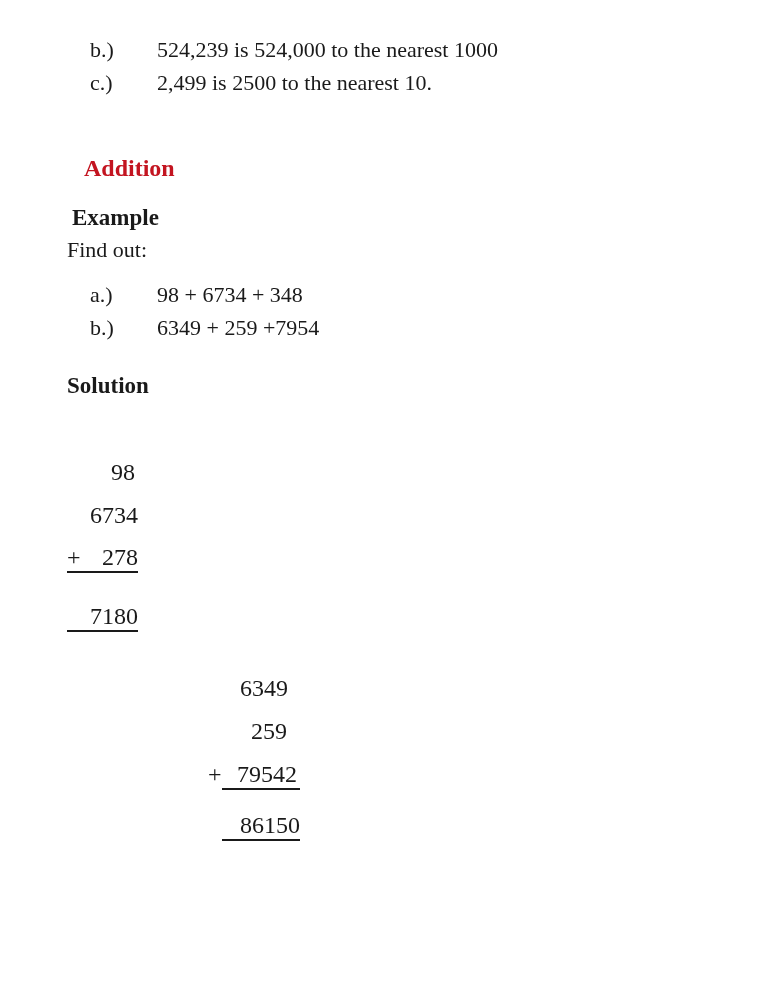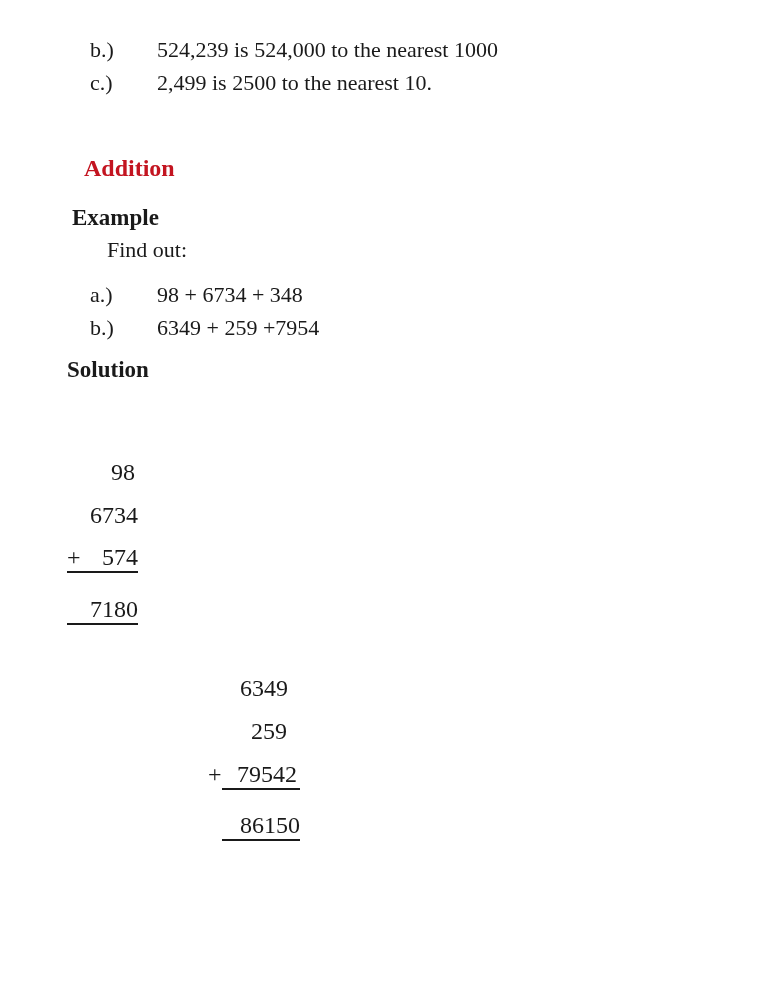--- a/index.html
+++ b/index.html
@@ -95,41 +95,41 @@
     <span>524,239 is 524,000 to the nearest 1000</span>
   </div>
   <div class="abs list-line" style="left:90px; top:70px;">
     <span class="list-label">c.)</span>
     <span>2,499 is 2500 to the nearest 10.</span>
   </div>
 
   <div class="abs heading-red" style="left:84px; top:154px;">Addition</div>
 
   <div class="abs heading-black" style="left:72px; top:204px;">Example</div>
-  <div class="abs body-line" style="left:67px; top:237px;margin-left:40px;">Find out:</div>
+  <div class="abs body-line" style="left:67px; top:237px;">Find out:</div>
 
   <div class="abs list-line" style="left:90px; top:282px;">
     <span class="list-label">a.)</span>
     <span>98 + 6734 + 348</span>
   </div>
   <div class="abs list-line" style="left:90px; top:315px;">
     <span class="list-label">b.)</span>
     <span>6349 + 259 +7954</span>
   </div>
 
-  <div class="abs heading-black" style="left:67px; top:356px;">Solution</div>
+  <div class="abs heading-black" style="left:67px; top:372px;">Solution</div>
 
   <div class="abs" style="left:67px; top:429px; width:71px; height:160px;">
     <div class="vrow num" style="left:0; top:0; width:68px;">98</div>
     <div class="vrow num" style="left:0; top:43px; width:71px;">6734</div>
     <div class="vrow plus-row" style="left:0; top:85px; width:71px;">
       <span>+</span>
-      <span>574</span>
+      <span>278</span>
     </div>
-    <div class="vrow result full-rule" style="left:0; top:137px; width:71px;"><span>7180</span></div>
+    <div class="vrow result full-rule" style="left:0; top:144px; width:71px;"><span>7180</span></div>
   </div>
 
   <div class="abs" style="left:208px; top:645px; width:92px; height:170px;">
     <div class="vrow num" style="left:0; top:0; width:80px;">6349</div>
     <div class="vrow num" style="left:0; top:43px; width:79px;">259</div>
     <div class="vrow plus-row inner-rule" style="left:0; top:86px; width:92px;">
       <span>+</span>
       <span class="ruled-num">79542</span>
     </div>
     <div class="vrow result" style="left:0; top:137px; width:92px;"><span class="ruled-result">86150</span></div>

